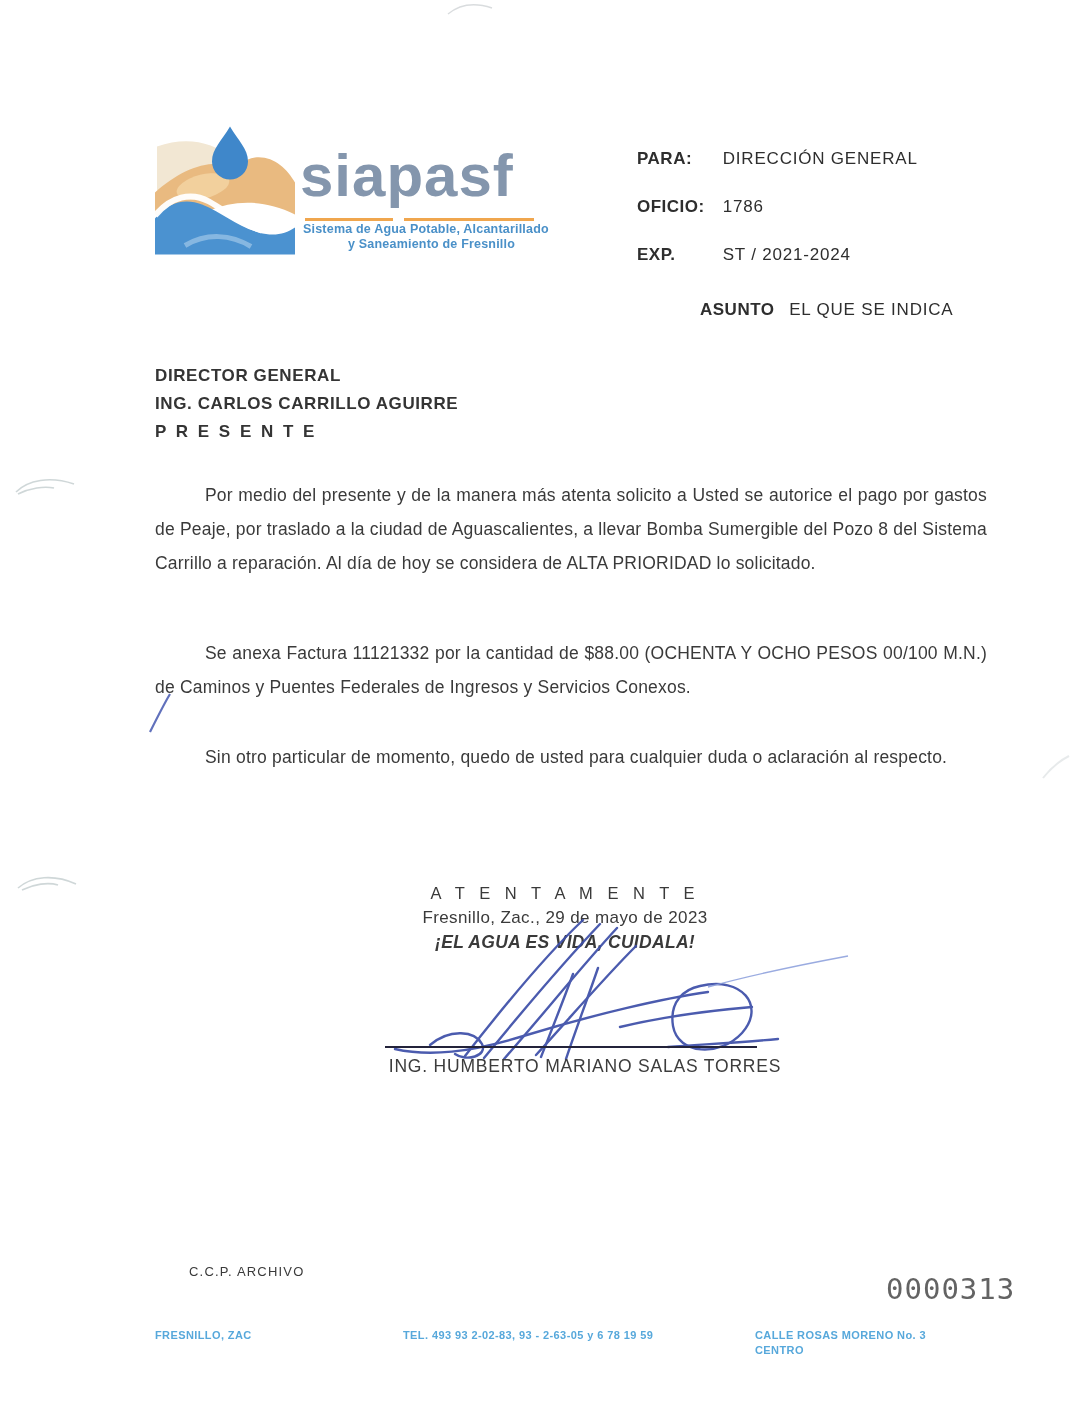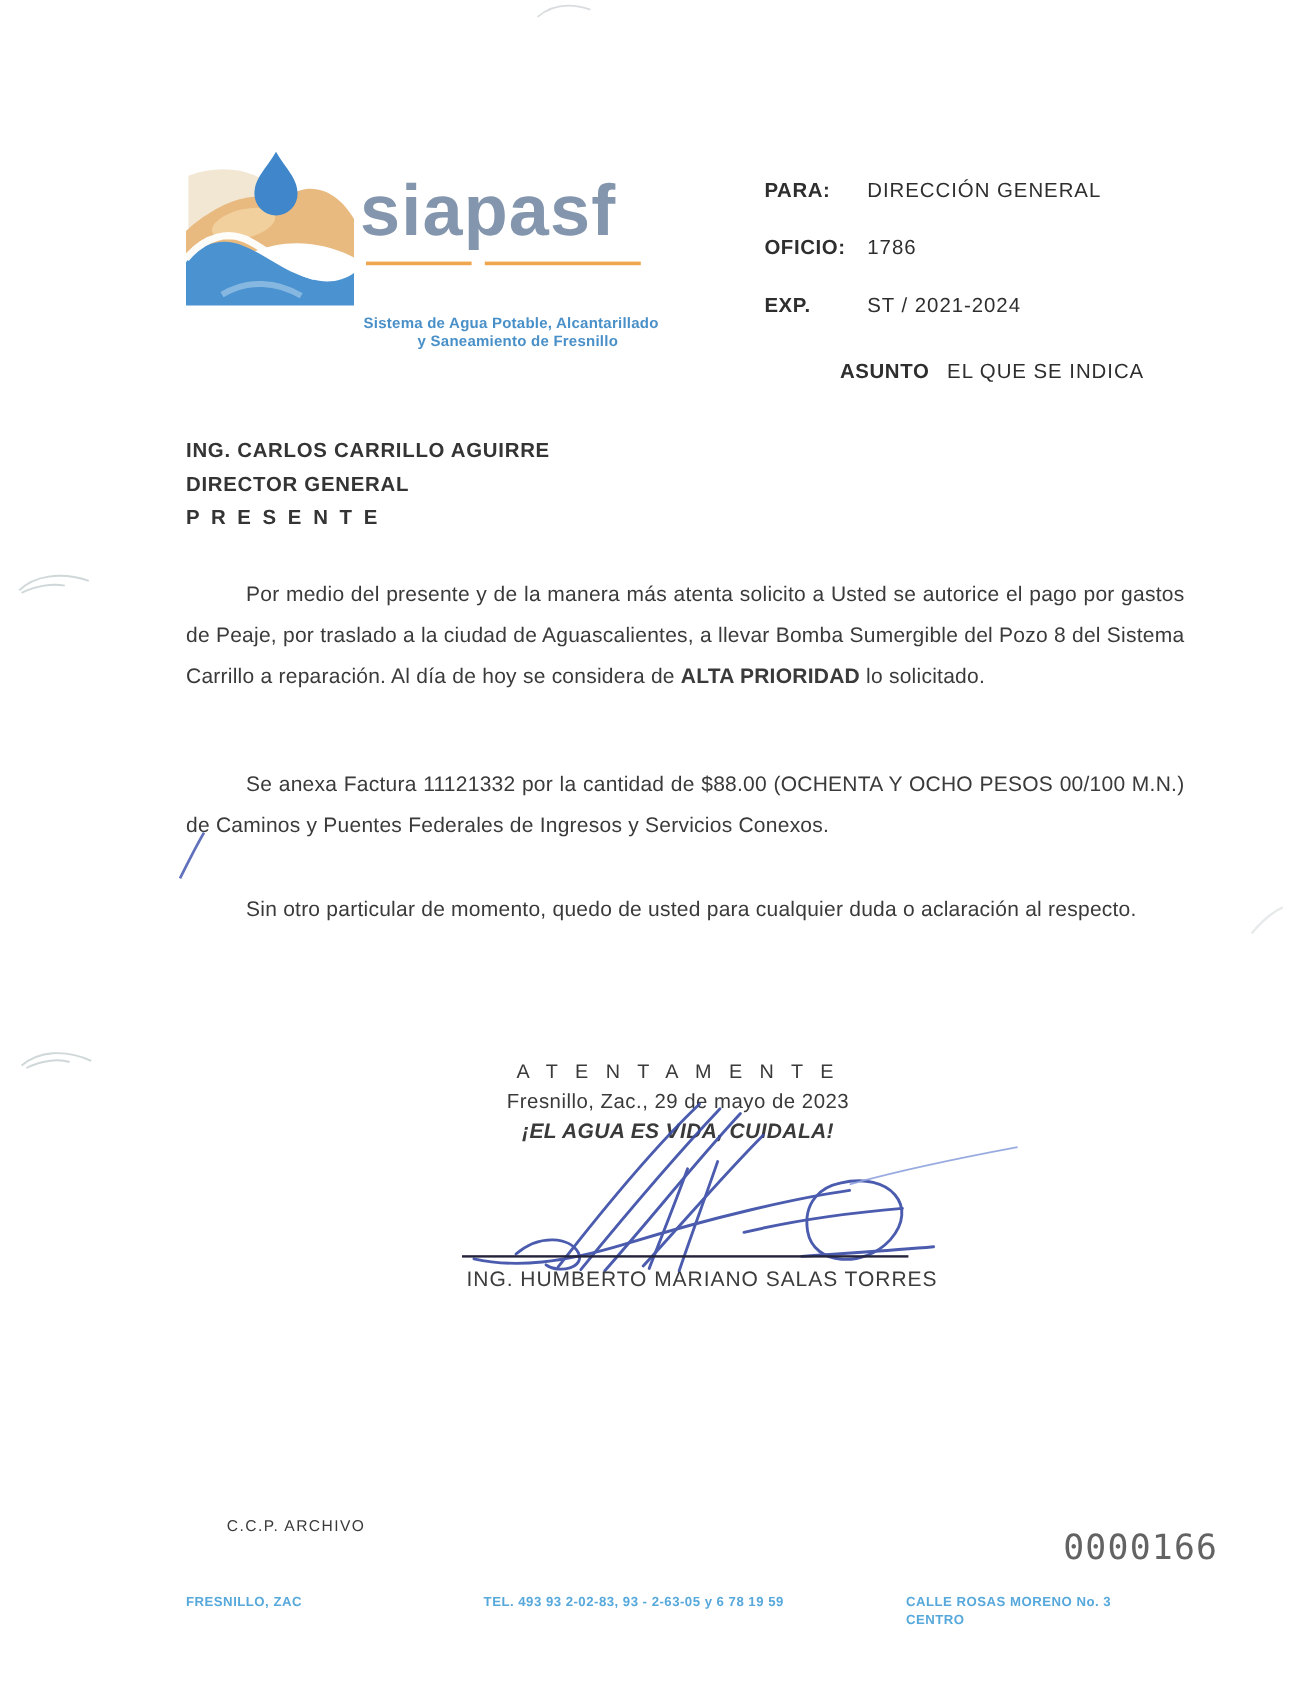--- a/index.html
+++ b/index.html
@@ -5,38 +5,38 @@
   html,body{margin:0;padding:0;}
   body{background:#ffffff;font-family:"Liberation Sans",sans-serif;}
   .page{position:relative;width:1088px;height:1408px;background:#ffffff;overflow:hidden;}
 
   
   .logo-mark{position:absolute;left:155px;top:122px;width:140px;height:135px;}
   .wordmark{position:absolute;left:300px;top:146px;font-size:60px;font-weight:bold;
     letter-spacing:1px;color:#8496ad;line-height:1;}
   .underline-seg{position:absolute;height:3px;background:#f0a64e;top:218px;}
   .tagline{position:absolute;color:#4a90c8;font-weight:bold;font-size:12.5px;
-    letter-spacing:.2px;white-space:nowrap;margin-top:40px;}
+    letter-spacing:.2px;white-space:nowrap;}
 
   
   .hdr-row{position:absolute;left:637px;font-size:17px;color:#2e2e2e;white-space:nowrap;}
   .hdr-label{display:inline-block;width:81px;font-weight:bold;letter-spacing:.5px;}
   .hdr-value{letter-spacing:.8px;}
   .subject-row{position:absolute;left:700px;top:300px;font-size:17px;color:#2e2e2e;white-space:nowrap;}
   .subject-label{font-weight:bold;letter-spacing:.5px;margin-right:10px;}
 
   
   .recipient{position:absolute;left:155px;top:362px;font-size:17px;font-weight:bold;
     color:#343434;line-height:28px;letter-spacing:.6px;}
   .recipient .spaced{letter-spacing:2.5px;}
 
   
   .para{position:absolute;left:155px;width:832px;font-size:17.5px;color:#3a3a3a;
     line-height:34px;text-align:justify;text-indent:50px;letter-spacing:.2px;margin:0;}
-  .bold{font-weight:bold;}
+  .bold{font-weight:normal;}
 
   
   .closing{position:absolute;left:330px;top:884px;width:470px;text-align:center;color:#3a3a3a;}
   .atentamente{font-size:16.5px;letter-spacing:5px;}
   .dateline{font-size:17px;margin-top:5px;letter-spacing:.4px;}
   .slogan{font-size:17.5px;font-weight:bold;font-style:italic;margin-top:4px;letter-spacing:.3px;}
 
   .sig-line{position:absolute;left:385px;top:1046px;width:372px;border-top:2.5px solid #23233a;}
   .signer{position:absolute;left:350px;top:1052px;width:470px;text-align:center;
     color:#3c3c3c;font-size:17.5px;line-height:28px;letter-spacing:.8px;}
@@ -98,22 +98,22 @@
   <div class="hdr-row" style="top:245px;">
     <span class="hdr-label">EXP.</span>
     <span class="hdr-value">ST / 2021-2024</span>
   </div>
   <div class="subject-row">
     <span class="subject-label">ASUNTO</span>
     <span class="hdr-value">EL QUE SE INDICA</span>
   </div>
 
   <div class="recipient">
+    <div>DIRECTOR GENERAL</div>
     <div>ING. CARLOS CARRILLO AGUIRRE</div>
-    <div>DIRECTOR GENERAL</div>
     <div class="spaced">P R E S E N T E</div>
   </div>
 
   <p class="para" style="top:478px;"><span>Por medio del presente y de la manera más atenta solicito a Usted se autorice el pago por gastos de Peaje, por traslado a la ciudad de Aguascalientes, a llevar Bomba Sumergible del Pozo 8 del Sistema Carrillo a reparación. Al día de hoy se considera de </span><span class="bold">ALTA PRIORIDAD</span><span> lo solicitado.</span></p>
 
   <p class="para" style="top:636px;">Se anexa Factura 11121332 por la cantidad de $88.00 (OCHENTA Y OCHO PESOS 00/100 M.N.) de Caminos y Puentes Federales de Ingresos y Servicios Conexos.</p>
 
   <p class="para" style="top:740px;">Sin otro particular de momento, quedo de usted para cualquier duda o aclaración al respecto.</p>
 
   <div class="closing">
@@ -138,21 +138,21 @@
     </g>
     <path d="M338 71 C 385 58, 435 48, 478 40" stroke="#8fa2dd" stroke-width="1.4" fill="none" opacity=".9"></path>
   </svg>
 
   <div class="sig-line"></div>
   <div class="signer">
     <div class="bold" style="font-weight:normal;">ING. HUMBERTO MARIANO SALAS TORRES</div>
   </div>
 
   <div class="ccp">C.C.P.  ARCHIVO</div>
-  <div class="stamp">0000166</div>
+  <div class="stamp">0000313</div>
 
   <div class="footer-item" style="left:155px;top:1328px;color:#57a8db;text-align:right;">FRESNILLO, ZAC</div>
   <div class="footer-item" style="left:403px;top:1328px;color:#57a8db;">TEL. 493 93 2-02-83, 93 - 2-63-05 y 6 78 19 59</div>
   <div class="footer-item" style="left:755px;top:1328px;color:#57a8db;">
     <div>CALLE ROSAS MORENO No. 3</div>
     <div>CENTRO</div>
   </div>
 
 </div>
 

